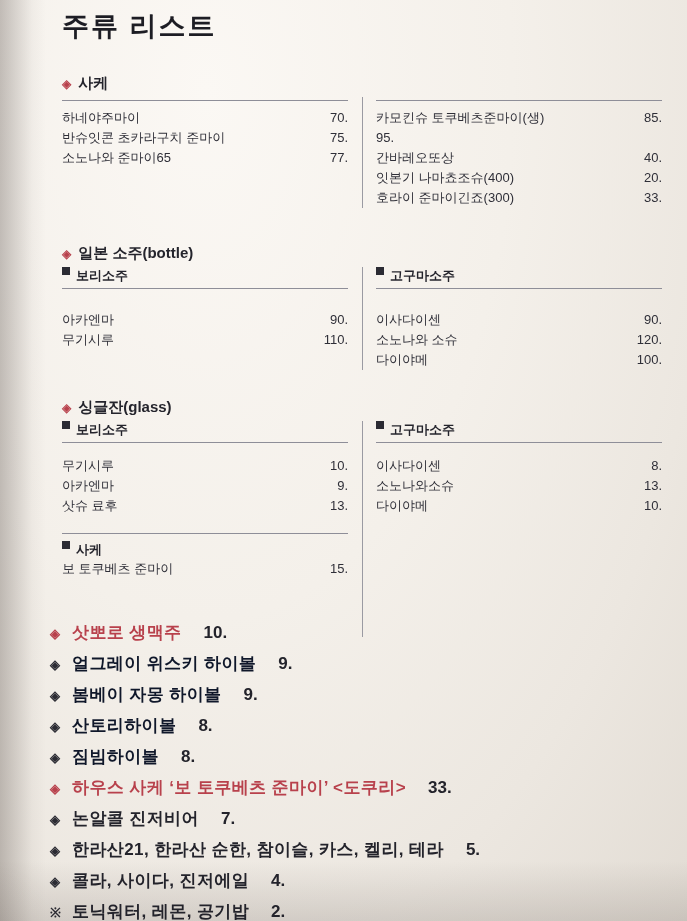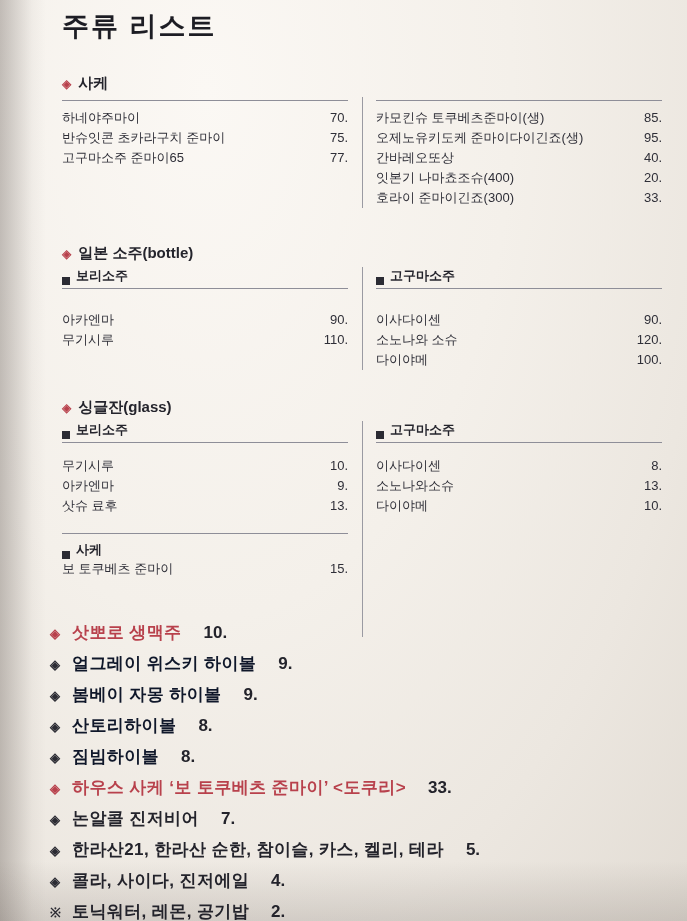--- a/index.html
+++ b/index.html
@@ -92,21 +92,21 @@
   .hrule {
     height: 1px;
     background: #8e8e98;
     margin: 3px 0 7px 0;
   }
   .subhead {
     font-size: 13px;
     font-weight: bold;
     color: #24242c;
     display: flex;
-    align-items: flex-end;
+    align-items: flex-start;
     gap: 6px;
   }
   .sq {
     display: inline-block;
     width: 8px; height: 8px;
     background: #2b2b33;
   }
   .row {
     display: flex;
     justify-content: space-between;
@@ -172,32 +172,31 @@
         <div class="hrule"></div>
         <div class="row">
           <span class="nm">하네야주마이</span>
           <span class="pr">70.</span>
         </div>
         <div class="row">
           <span class="nm">반슈잇콘 초카라구치 준마이</span>
           <span class="pr">75.</span>
         </div>
         <div class="row">
-          <span class="nm">고구마소주 준마이65</span>
+          <span class="nm">소노나와 준마이65</span>
           <span class="pr">77.</span>
         </div>
       </div>
       <div class="col right">
         <div class="hrule"></div>
         <div class="row">
           <span class="nm">카모킨슈 토쿠베츠준마이(생)</span>
           <span class="pr">85.</span>
         </div>
         <div class="row">
-          <span class="nm">오제노유키도케 준마이다이긴죠(생)</span>
           <span class="pr">95.</span>
         </div>
         <div class="row">
           <span class="nm">간바레오또상</span>
           <span class="pr">40.</span>
         </div>
         <div class="row">
           <span class="nm">잇본기 나마쵸조슈(400)</span>
           <span class="pr">20.</span>
         </div>

